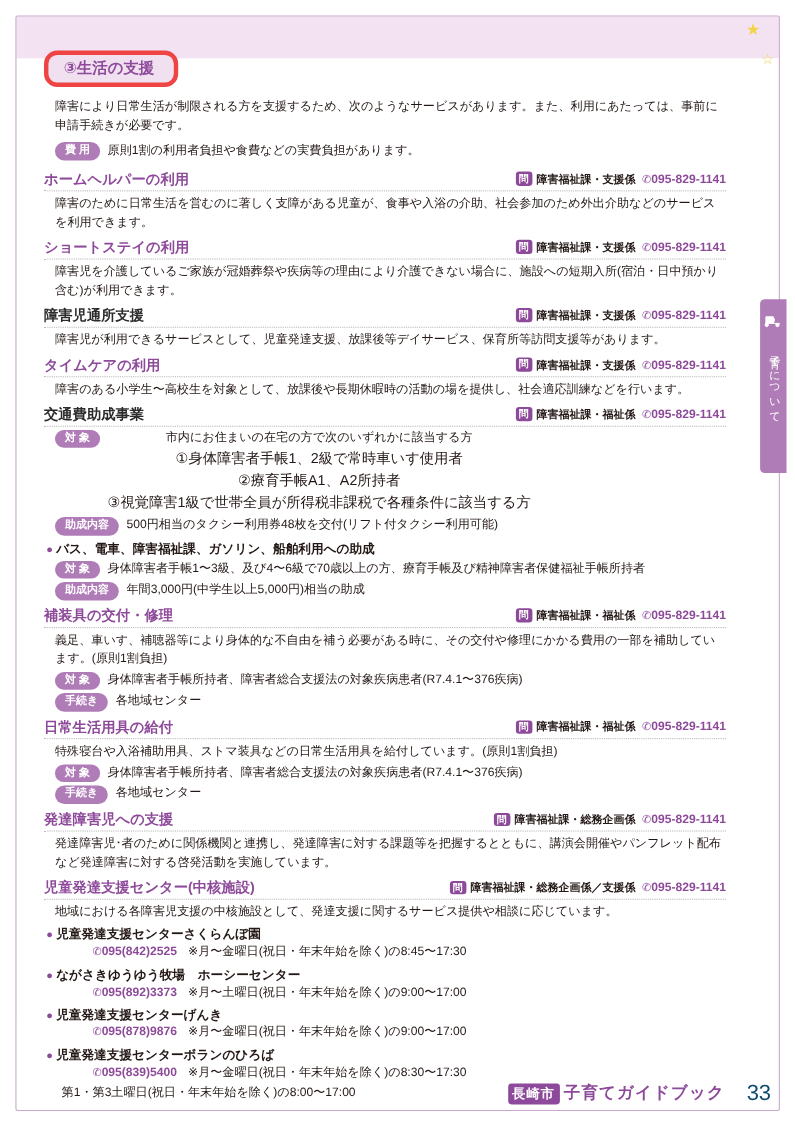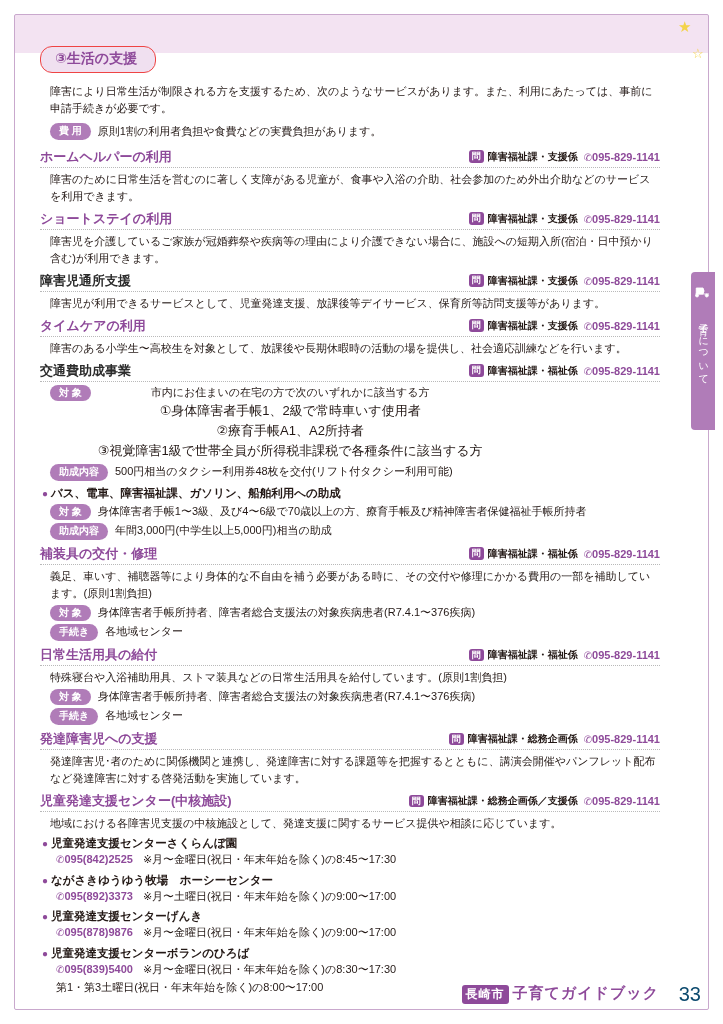--- a/index.html
+++ b/index.html
@@ -38,21 +38,21 @@
     writing-mode:vertical-rl;
     font-size:10px;letter-spacing:1px;color:#fff;
   }
   
   .star{position:absolute;color:#f3d34a;font-size:15px;}
   .star2{position:absolute;color:#f3d34a;font-size:13px;}
   
   .section-head{
     display:inline-block;
     background:#f0e0f0;
-    border:1px solid #ef4444;
+    border:4px solid #ef4444;
     border-radius:12px;
     color:#8e4a9a;
     font-weight:bold;
     font-size:14px;
     padding:3px 18px 4px 14px;
     margin-bottom:8px;
   }
   .lead{
     font-size:11px;line-height:1.55;margin:2px 0 6px 10px;
   }
@@ -99,21 +99,21 @@
   .row .rowtext{font-size:11px;line-height:1.55;text-align:center;}
   .sub-list{margin:0;padding:0;list-style:none;}
   .sub-list li{font-size:13px;line-height:1.55;}
   
   .center-item{margin:4px 0 0 2px;}
   .center-name{font-size:11.5px;font-weight:bold;}
   .center-name:before{
     content:"\25CF";color:#8e4a9a;font-size:10px;margin-right:3px;
   }
   .center-line{margin-left:14px;font-size:11px;line-height:1.6;}
-  .center-line .tel{margin-right:10px;}
+  .center-line .tel{margin-right:10px;margin-left:28px;}
   .center-extra{margin-left:14px;font-size:11px;line-height:1.6;}
   
   .footer{
     position:absolute;left:0;right:0;bottom:18px;height:34px;
   }
   .footer-logo{
     position:absolute;right:64px;bottom:2px;
     color:#8e4a9a;font-weight:bold;font-size:15px;
     font-family:"DejaVu Sans",sans-serif;
     letter-spacing:1px;

